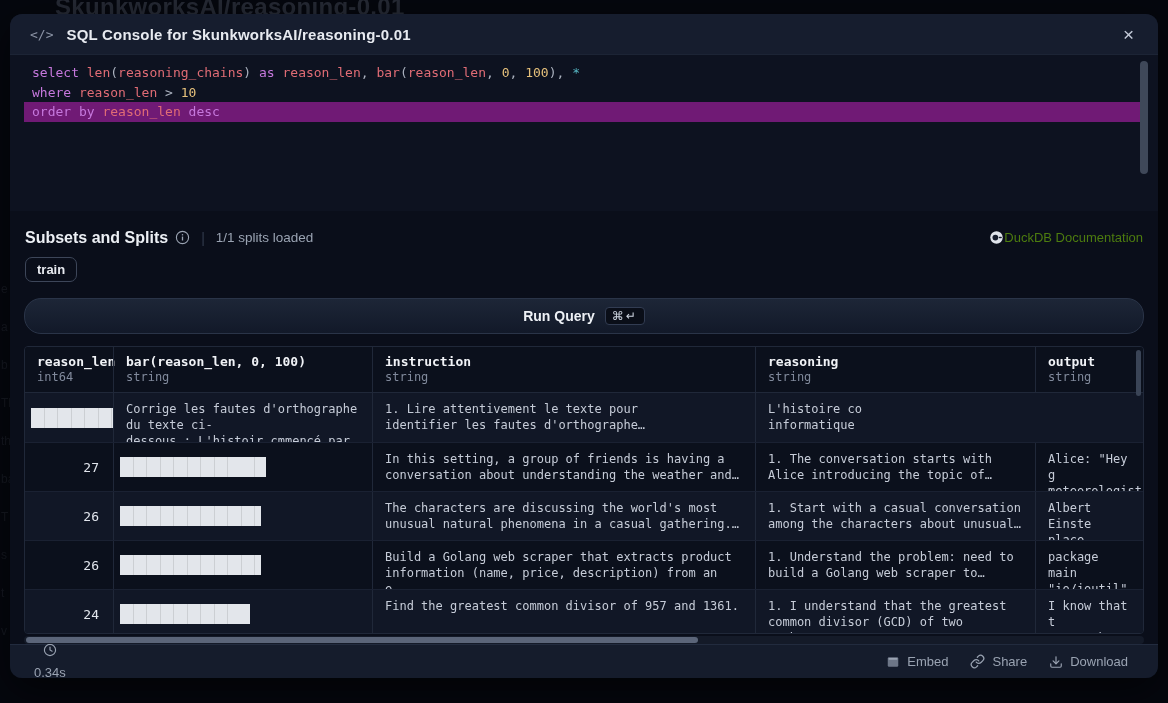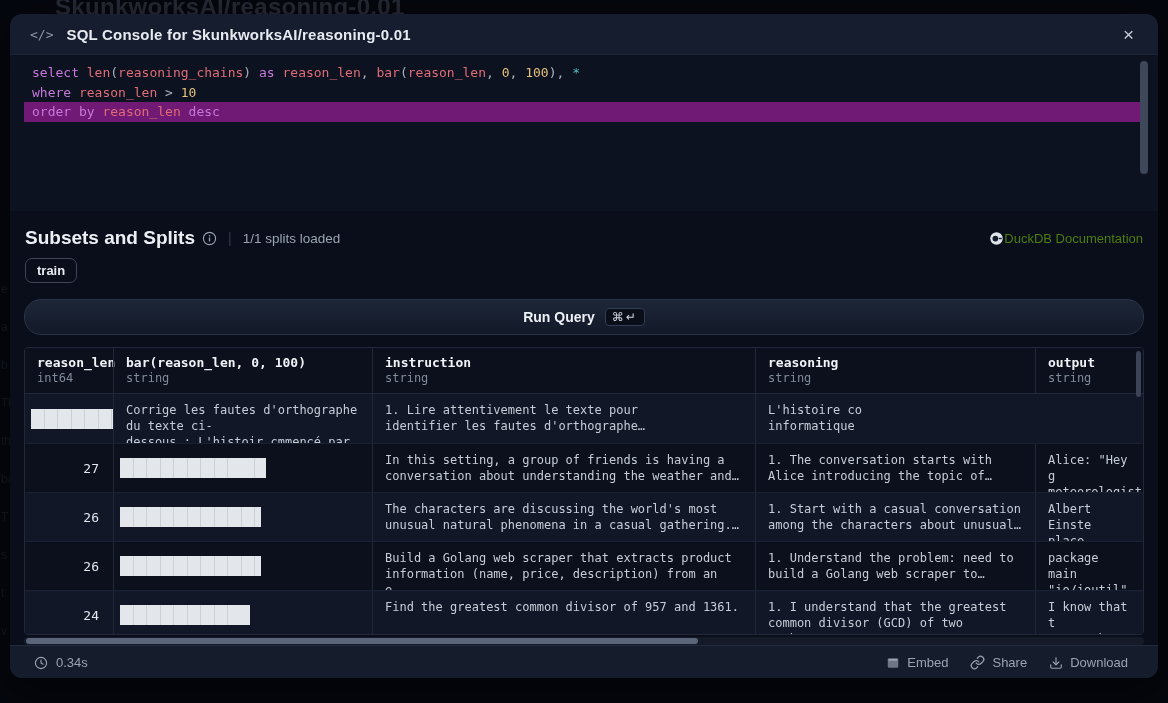--- a/index.html
+++ b/index.html
@@ -33,21 +33,21 @@
   .tok-kw  { color:#c678dd; }
   .tok-id  { color:#e06c75; }
   .tok-num { color:#e5c07b; }
   .tok-op  { color:#56b6c2; }
   .tok-pn  { color:#abb2bf; }
   .editor-scrollbar { position:absolute; right:10px; top:6px; width:8px; height:140px; }
   .editor-scrollbar .thumb { width:8px; height:113px; border-radius:4px; background:#3f4859; }
 
   
   .subsets-row { margin:16px 15px 0 15px; height:22px; display:flex; align-items:center; }
-  .subsets-label { color:#eceff4; font-size:19px; font-weight:bold; }
+  .subsets-label { color:#eceff4; font-size:16px; font-weight:bold; }
   .info-icon { margin-left:7px; display:inline-flex; }
   .sr-divider { color:#323b4d; margin:0 11px; font-size:14px; }
   .loaded-text { color:#9aa3b2; font-size:13.5px; }
   .docs-link { margin-left:auto; display:flex; align-items:center; color:#4d7c0f;
                font-size:13px; text-decoration:none; cursor:pointer; }
 
   .splits { margin:9px 15px 0 15px; height:26px; display:flex; gap:8px; }
   .split-chip { background:transparent; border:1px solid #3d4659; border-radius:7px; color:#e7eaf0;
                 font-size:13px; font-weight:bold; padding:0 11px; height:25px; cursor:pointer;
                 font-family:"Liberation Sans", sans-serif; }
@@ -87,21 +87,21 @@
                font-size:12px; line-height:16px; white-space:pre-line; }
   .v-scroll { position:absolute; right:2px; top:3px; width:5px; height:280px; }
   .v-scroll .thumb { width:5px; height:46px; border-radius:3px; background:#3a4456; }
   .h-scroll { height:8px; margin-top:2px; background:#141a28; border-radius:5px; position:relative; }
   .h-scroll .thumb { position:absolute; left:2px; top:1px; height:6px; width:672px;
                      border-radius:4px; background:#5b6579; }
 
   
   .footer { margin-top:auto; height:34px; flex:0 0 34px; background:#151c2c; border-top:1px solid #222b3e;
             display:flex; align-items:center; padding:0 30px 0 24px; }
-  .time-group { display:flex; align-items:center; gap:8px; color:#9aa3b2; font-size:13px; }
+  .time-group { display:flex; align-items:center; gap:8px; color:#9aa3b2; font-size:13px;flex-direction:column; }
   .footer-actions { margin-left:auto; display:flex; align-items:center; gap:22px; }
   .footer-btn { background:none; border:none; display:flex; align-items:flex-end; gap:7px;
                 color:#9aa3b2; font-size:13px; cursor:pointer; font-family:"Liberation Sans", sans-serif; }
   .icon-svg { display:block; }
 </style>
 </head>
 <body>
 
 <div class="backdrop">
   <div class="bg-title">SkunkworksAI/reasoning-0.01</div>

